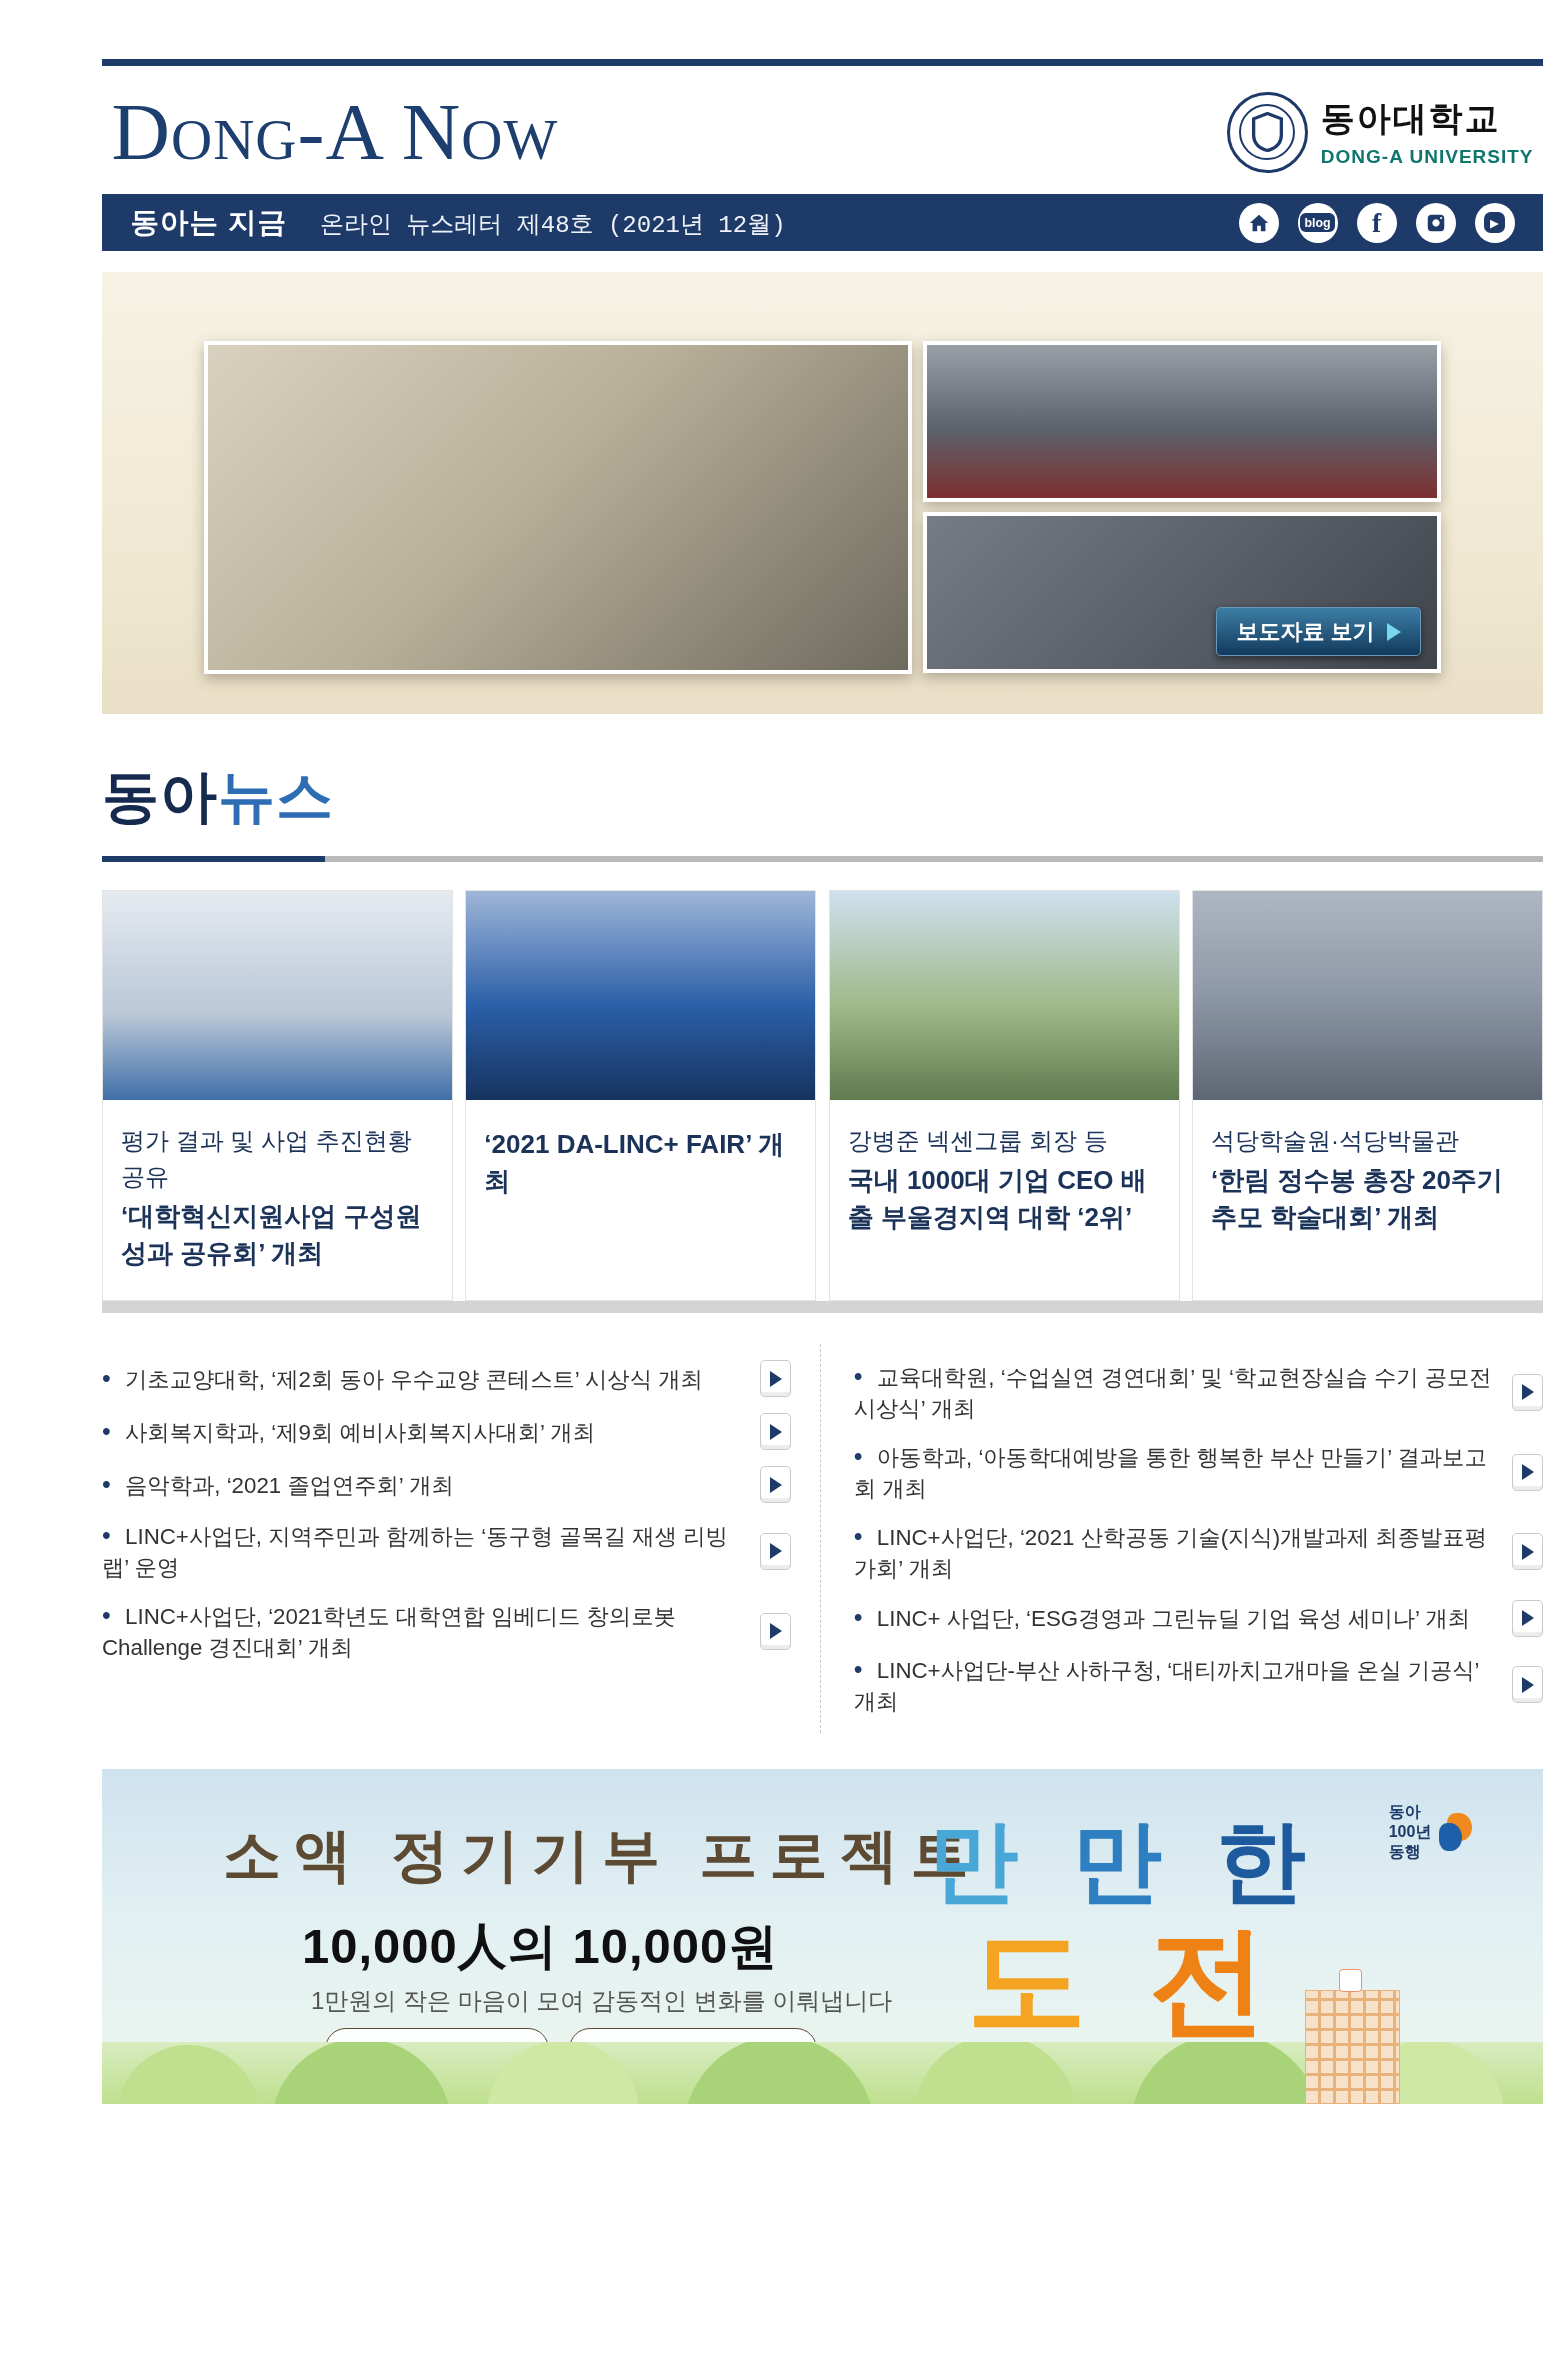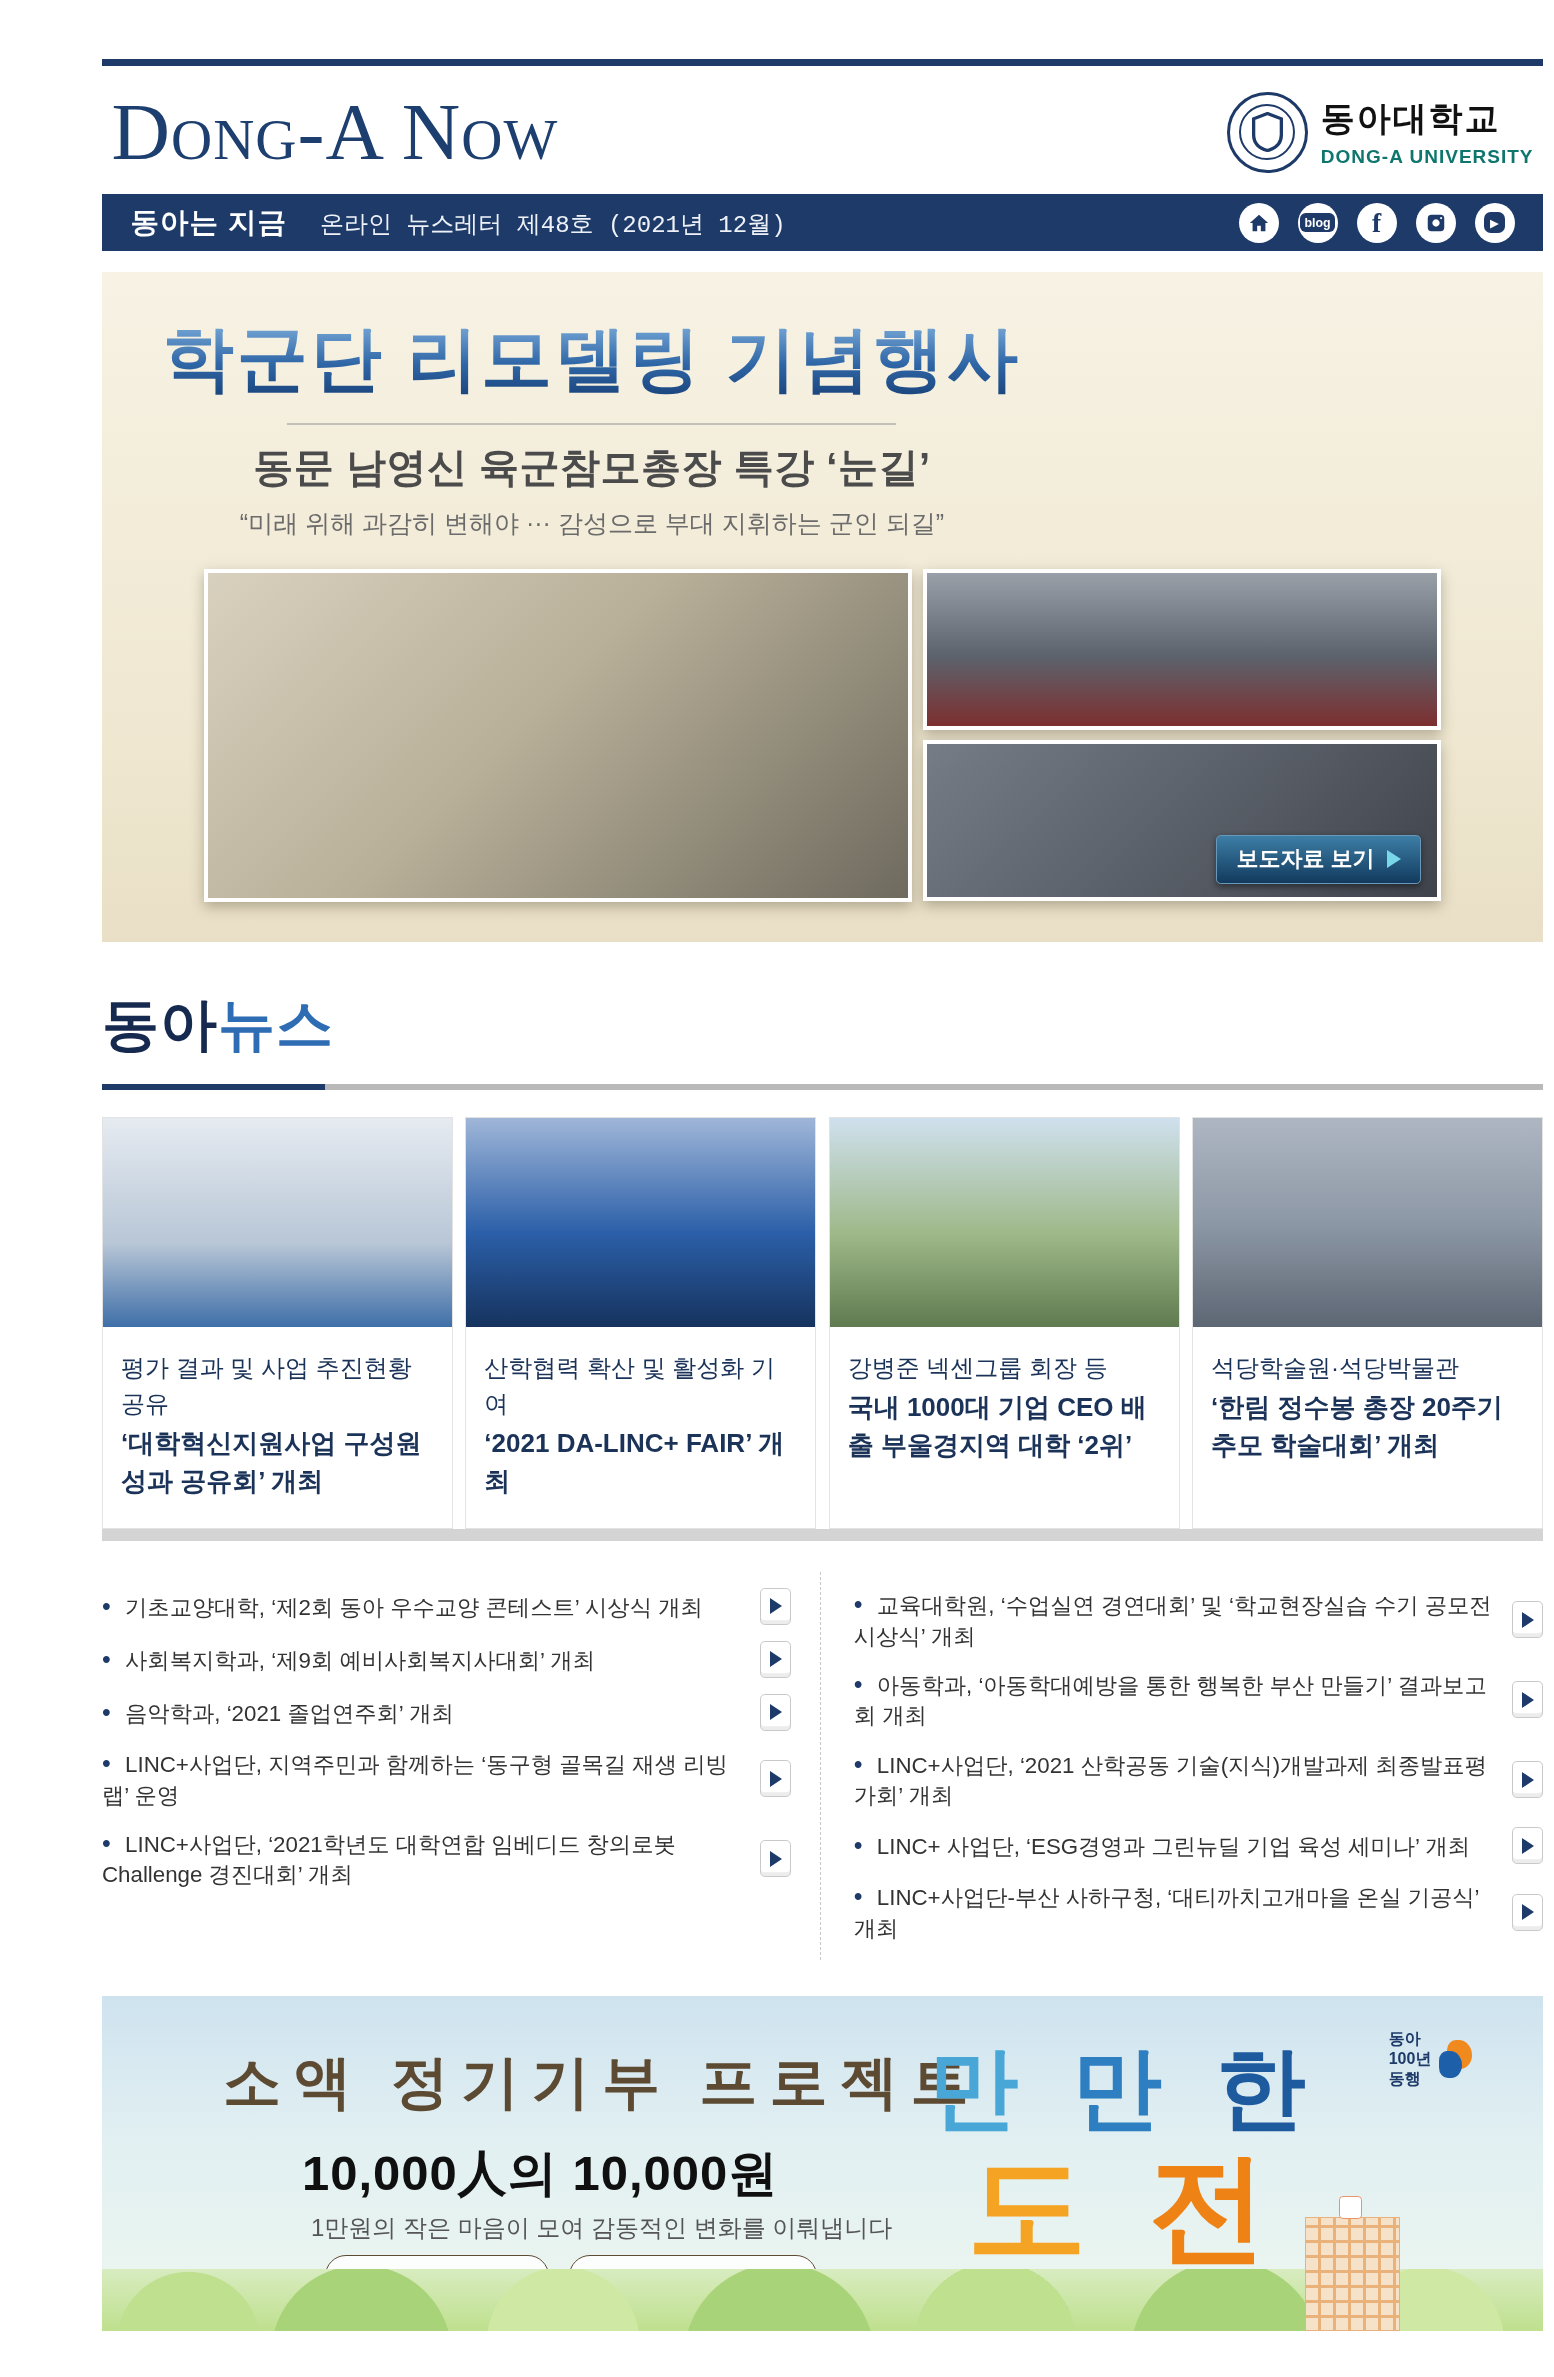--- a/index.html
+++ b/index.html
@@ -180,26 +180,20 @@
               <path d="M7 3 h10 a4 4 0 0 1 4 4 v10 a4 4 0 0 1 -4 4 h-10 a4 4 0 0 1 -4 -4 v-10 a4 4 0 0 1 4 -4 z M12 8 a4 4 0 1 0 0.001 0 z M17.6 5.4 a1.2 1.2 0 1 0 0.001 0 z" fill-rule="evenodd"></path>
             </svg>
         </div>
         <div class="nav-ico yt">
             <span>▶</span>
           </div>
       </div>
     </div>
 
     <div class="hero">
-      <div class="hero-text">
-        <div class="hero-title">학군단 리모델링 기념행사</div>
-        <div class="hero-divider"></div>
-        <div class="hero-sub">동문 남영신 육군참모총장 특강 ‘눈길’</div>
-        <div class="hero-quote">“미래 위해 과감히 변해야 ··· 감성으로 부대 지휘하는 군인 되길”</div>
-      </div>
       <div class="hero-photos">
         <div class="ph photo-main"></div>
         <div class="hero-right">
           <div class="ph photo-top"></div>
           <div class="ph photo-bot">
             <div class="press-btn">
               <span>보도자료 보기</span>
               <span class="tri"></span>
             </div>
           </div>
@@ -216,21 +210,20 @@
       <div class="card">
         <div class="card-img ci1"></div>
         <div class="card-cap">
           <div class="cap1">평가 결과 및 사업 추진현황 공유</div>
           <div class="cap2">‘대학혁신지원사업 구성원 성과 공유회’ 개최</div>
         </div>
       </div>
       <div class="card">
         <div class="card-img ci2"></div>
         <div class="card-cap">
-          <div class="cap1">산학협력 확산 및 활성화 기여</div>
           <div class="cap2">‘2021 DA-LINC+ FAIR’ 개최</div>
         </div>
       </div>
       <div class="card">
         <div class="card-img ci3"></div>
         <div class="card-cap">
           <div class="cap1">강병준 넥센그룹 회장 등</div>
           <div class="cap2">국내 1000대 기업 CEO 배출 부울경지역 대학 ‘2위’</div>
         </div>
       </div>

